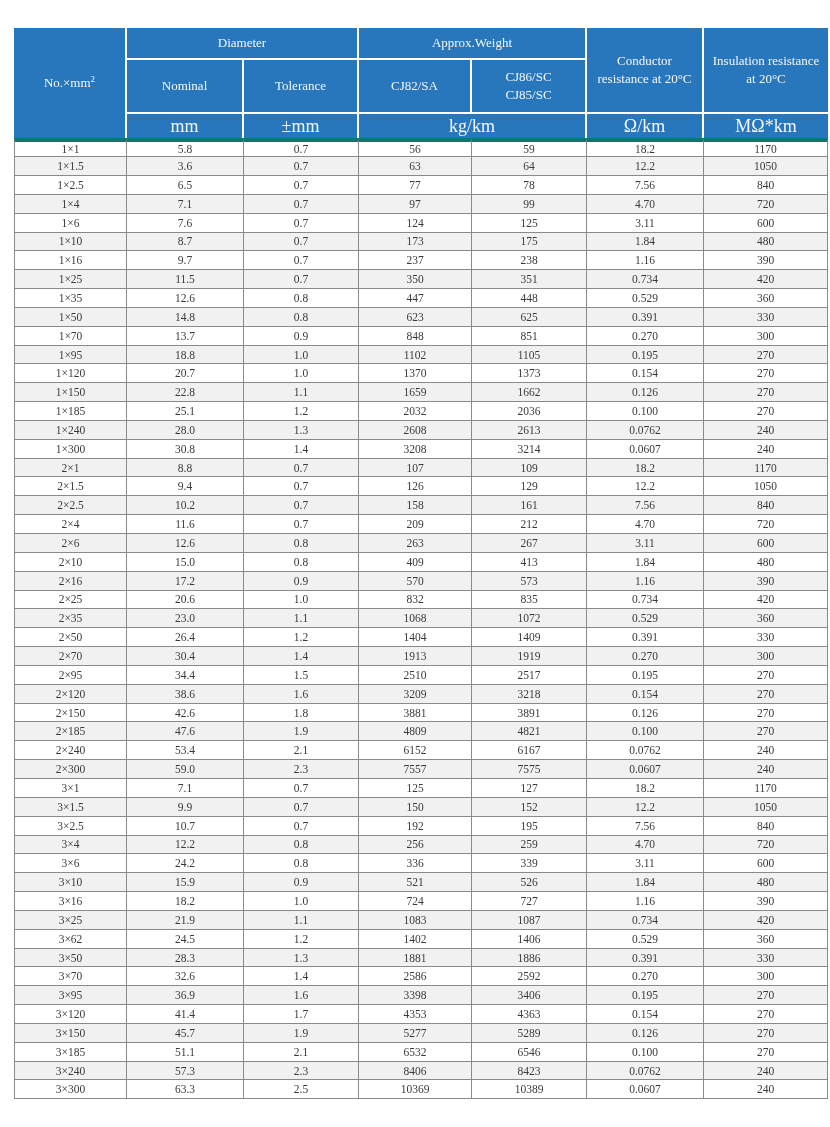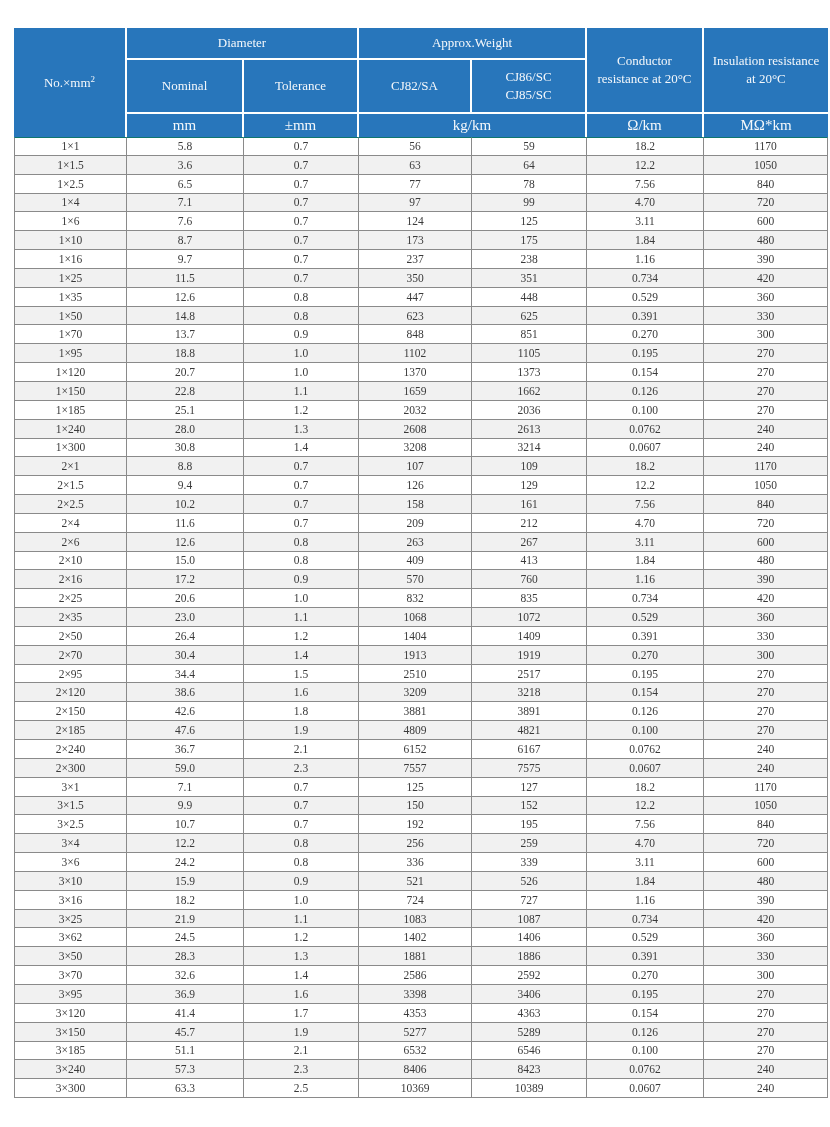--- a/index.html
+++ b/index.html
@@ -24,40 +24,40 @@
     font-weight: normal;
     font-size: 13px;
     text-align: center;
     vertical-align: middle;
     padding: 0 6px;
     line-height: 1.35;
     border-right: 2px solid #ffffff;
   }
   thead tr.h1 th { height: 30px; text-align: center; }
   thead tr.h2 th { height: 52px; }
-  thead tr.h3 th { height: 23px; font-size: 15px; }
+  thead tr.h3 th { height: 23px; font-size: 18px; }
   thead th.span-bottom { border-bottom: 2px solid #ffffff; }
   thead th.last-col { border-right: none; }
   thead th sup { font-size: 9px; line-height: 0; }
   
   tbody tr { height: 18.85px; }
   tbody td {
     font-size: 11.5px;
     color: #3a3a3a;
     text-align: center;
     vertical-align: middle;
     padding: 0;
     border-right: 1px solid #8a8a8a;
     border-bottom: 1px solid #8a8a8a;
     background: #ffffff;
     overflow: hidden;
     white-space: nowrap;
   }
   tbody td:first-child { border-left: 1px solid #8a8a8a; }
-  tbody tr:first-child td { border-top: 1px solid #0f766e; margin-top: 28px; }
+  tbody tr:first-child td { border-top: 4px solid #0f766e; margin-top: 28px; }
   tbody tr.alt td { background: #f1f1f1; }
 </style>
 </head>
 <body>
 
 <div class="spec-table-wrap">
   <table class="spec">
     <colgroup>
       <col style="width:113px">
         <col style="width:117px">
@@ -298,21 +298,21 @@
           <td>409</td>
           <td>413</td>
           <td>1.84</td>
           <td>480</td>
         </tr>
         <tr class="alt">
           <td>2×16</td>
           <td>17.2</td>
           <td>0.9</td>
           <td>570</td>
-          <td>760</td>
+          <td>573</td>
           <td>1.16</td>
           <td>390</td>
         </tr>
         <tr>
           <td>2×25</td>
           <td>20.6</td>
           <td>1.0</td>
           <td>832</td>
           <td>835</td>
           <td>0.734</td>
@@ -376,21 +376,21 @@
           <td>2×185</td>
           <td>47.6</td>
           <td>1.9</td>
           <td>4809</td>
           <td>4821</td>
           <td>0.100</td>
           <td>270</td>
         </tr>
         <tr>
           <td>2×240</td>
-          <td>36.7</td>
+          <td>53.4</td>
           <td>2.1</td>
           <td>6152</td>
           <td>6167</td>
           <td>0.0762</td>
           <td>240</td>
         </tr>
         <tr class="alt">
           <td>2×300</td>
           <td>59.0</td>
           <td>2.3</td>

